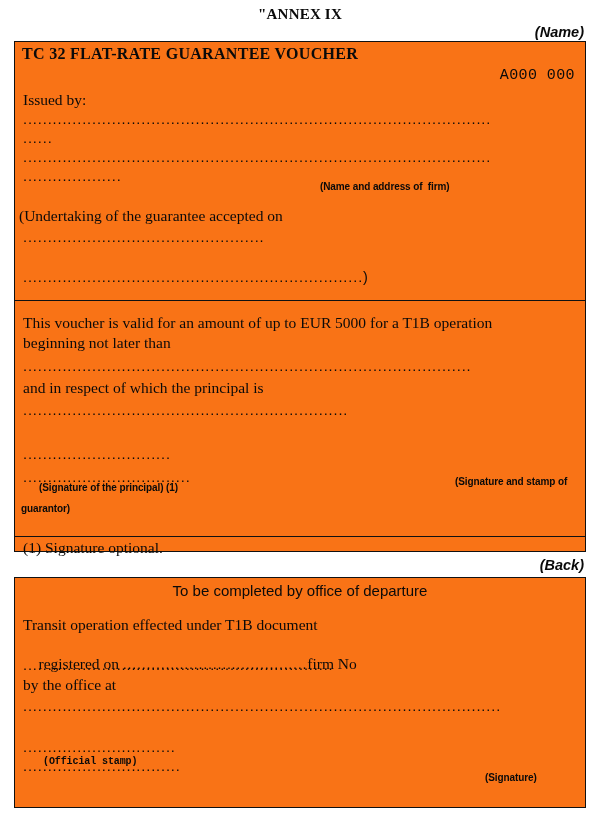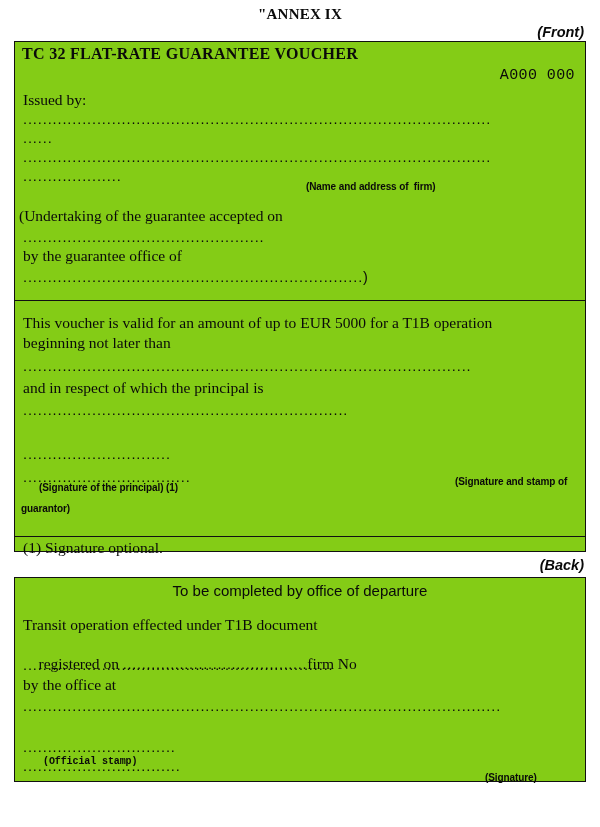--- a/index.html
+++ b/index.html
@@ -39,24 +39,24 @@
   .side-label.front { top: 24px; }
   .side-label.back  { top: 557px; }
 
   
   .voucher-box {
     position: absolute;
     left: 14px;
     width: 572px;
     border: 1.6px solid #111;
     box-sizing: border-box;
-    background: #84cc16;
+    background: #f97316;
   }
   #front-box { top: 41px; height: 511px; }
-  #back-box  { top: 577px; height: 205px; }
+  #back-box  { top: 577px; height: 231px; }
 
   .divider {
     position: absolute;
     left: 0;
     width: 100%;
     height: 0;
     border-top: 1.6px solid #111;
   }
 
   
@@ -100,41 +100,40 @@
     font-size: 15px;
     width: 100%;
     text-align: center;
     white-space: pre;
   }
 </style>
 </head>
 <body>
 
 <div class="annex-title">"ANNEX IX</div>
-<div class="side-label front">(Front)</div>
+<div class="side-label front">(Name)</div>
 <div class="side-label back">(Back)</div>
 
 <div class="voucher-box" id="front-box">
 
   <div class="abs title-line" style="left:7px; top:3px;">TC 32 FLAT-RATE GUARANTEE VOUCHER</div>
 
   <div class="abs voucher-no" style="right:10px; top:25px;">A000 000</div>
 
   <div class="abs serif-line" style="left:8px; top:48px;">Issued by:</div>
 
   <div class="abs dots" style="left:8px; top:69px; width:556px;">...............................................................................................</div>
   <div class="abs dots" style="left:8px; top:88px;">......</div>
   <div class="abs dots" style="left:8px; top:107px; width:556px;">...............................................................................................</div>
   <div class="abs dots" style="left:8px; top:126px;">....................</div>
 
-  <div class="abs small-label" style="left:291px; top:139px;">(Name and address of  firm)</div>
+  <div class="abs small-label" style="left:305px; top:139px;">(Name and address of  firm)</div>
 
   <div class="abs serif-line" style="left:4px; top:164px;text-align:right;">(Undertaking of the guarantee accepted on</div>
   <div class="abs dots" style="left:8px; top:187px;">.................................................</div>
-  <div class="abs serif-line" style="left:8px; top:204px;">by the guarantee office of</div>
   <div class="abs dots" style="left:8px; top:227px;">.....................................................................)</div>
 
   <div class="divider" style="top:258px;"></div>
 
   <div class="abs serif-line" style="left:8px; top:271px;">This voucher is valid for an amount of up to EUR 5000 for a T1B operation</div>
   <div class="abs serif-line" style="left:8px; top:291px;">beginning not later than</div>
 
   <div class="abs dots" style="left:8px; top:316px; width:556px;">...........................................................................................</div>
 
   <div class="abs serif-line" style="left:8px; top:336px;">and in respect of which the principal is</div>

